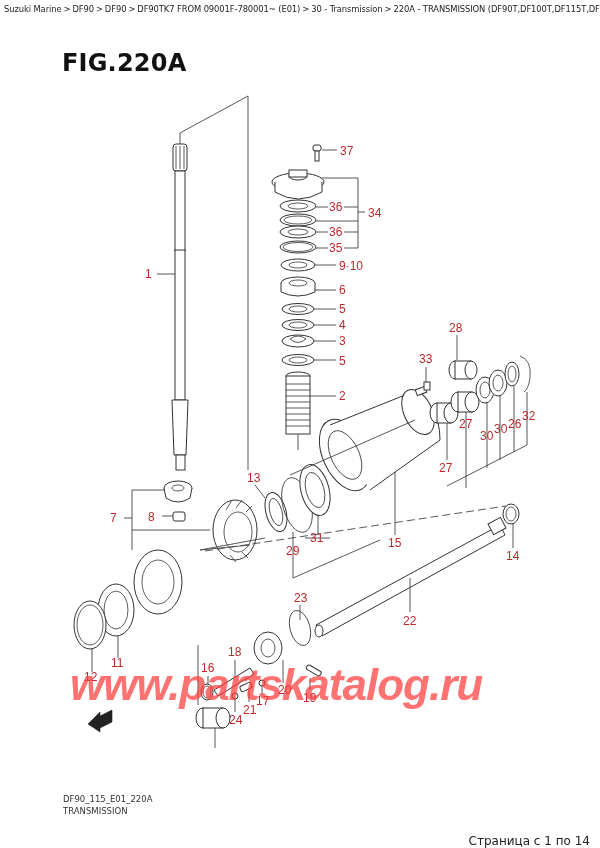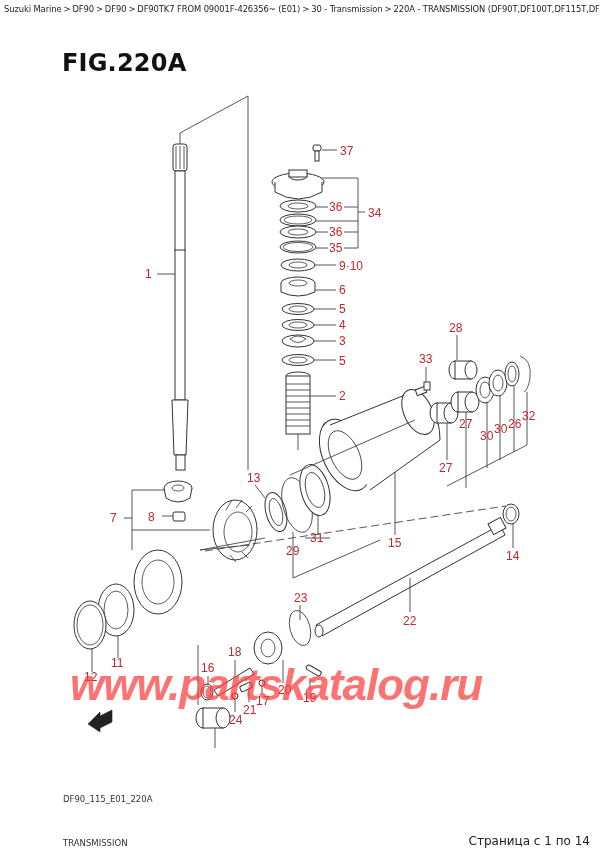--- a/index.html
+++ b/index.html
@@ -8,28 +8,28 @@
   .breadcrumb span { cursor: pointer; text-align: center; }
   .breadcrumb .sep { cursor: default; margin: 0 2px; }
   .fig-title { position: absolute; left: 62px; top: 49px; font-size: 24px; font-weight: bold; color: #111; letter-spacing: 0.2px; }
   svg.diagram { position: absolute; left: 0; top: 0; }
   .lbl { font-family: "Liberation Sans", sans-serif; font-size: 12px; fill: #c0282d; }
   .ln { stroke: #444; stroke-width: 0.9; fill: none; }
   .pt { stroke: #333; stroke-width: 1; fill: #fff; }
   .pt2 { stroke: #333; stroke-width: 0.8; fill: none; }
   .watermark { position: absolute; left: 70px; top: 660px; font-family: "Liberation Sans", sans-serif; font-weight: bold; font-style: italic; font-size: 44px; color: rgba(255, 60, 60, 0.72); letter-spacing: -1px; white-space: nowrap; }
   .footer-code { position: absolute; left: 63px; top: 794px; font-size: 8.5px; color: #333; text-align: right; }
-  .footer-name { position: absolute; left: 63px; top: 806px; font-size: 8.5px; color: #333; margin-top: 32px; }
+  .footer-name { position: absolute; left: 63px; top: 806px; font-size: 8.5px; color: #333; }
   .pager { position: absolute; right: 10px; top: 834px; font-size: 12px; color: #222; }
 </style>
 </head>
 <body>
 
 <div class="breadcrumb">
-  <span>Suzuki Marine</span><span class="sep">&gt;</span><span>DF90</span><span class="sep">&gt;</span><span>DF90</span><span class="sep">&gt;</span><span>DF90TK7 FROM 09001F-426356~ (E01)</span><span class="sep">&gt;</span><span>30 - Transmission</span><span class="sep">&gt;</span><span>220A - TRANSMISSION (DF90T,DF100T,DF115T,DF115WT)</span>
+  <span>Suzuki Marine</span><span class="sep">&gt;</span><span>DF90</span><span class="sep">&gt;</span><span>DF90</span><span class="sep">&gt;</span><span>DF90TK7 FROM 09001F-780001~ (E01)</span><span class="sep">&gt;</span><span>30 - Transmission</span><span class="sep">&gt;</span><span>220A - TRANSMISSION (DF90T,DF100T,DF115T,DF115WT)</span>
 </div>
 
 <div class="fig-title">FIG.220A</div>
 
 <svg class="diagram" width="600" height="848" viewBox="0 0 600 848" xmlns="http://www.w3.org/2000/svg">
 
   <g>
     <line class="ln" x1="180" y1="133" x2="248" y2="96"></line>
     <line class="ln" x1="248" y1="96" x2="248" y2="470"></line>
     <line class="ln" x1="180" y1="133" x2="180" y2="144"></line>

